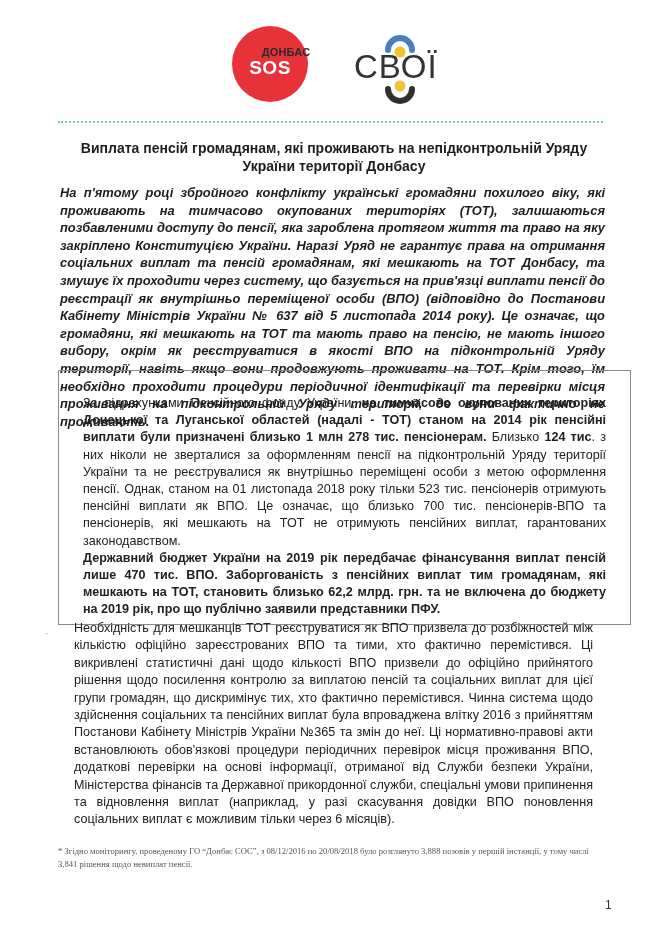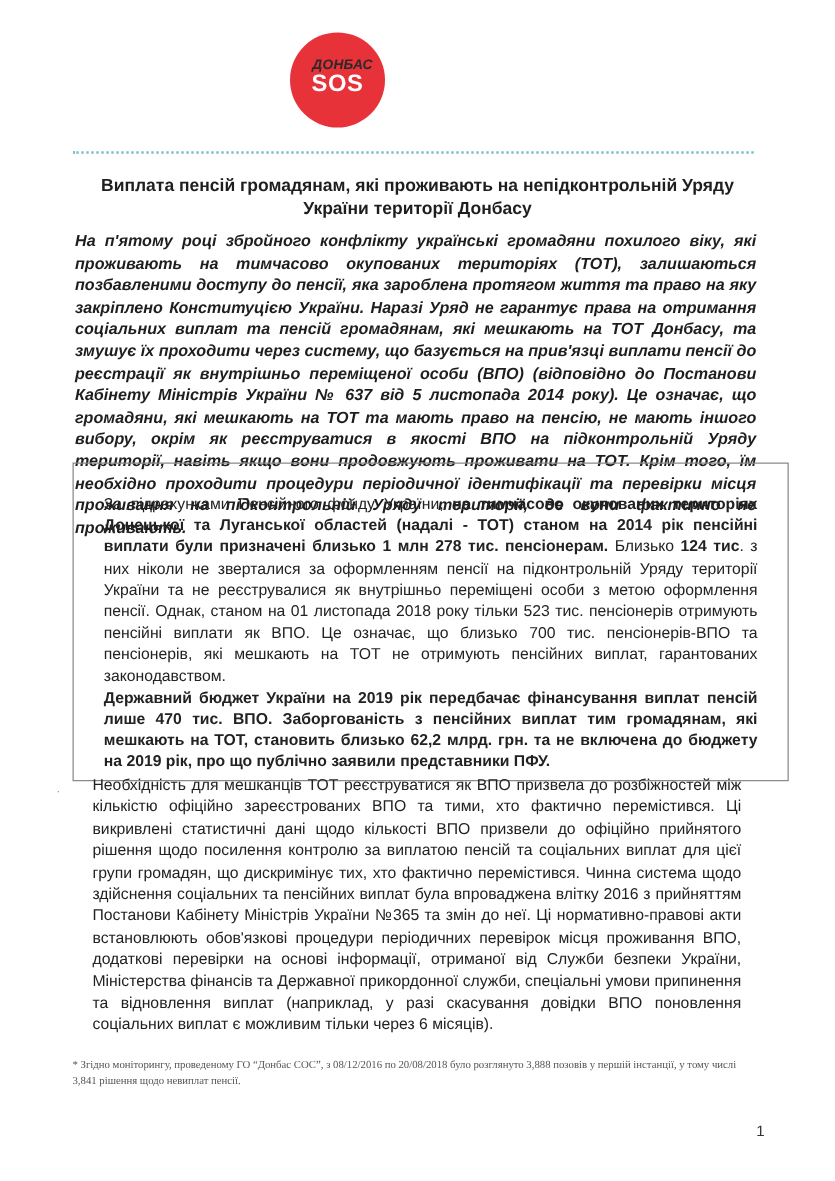--- a/index.html
+++ b/index.html
@@ -5,21 +5,21 @@
   html, body { margin: 0; padding: 0; }
   body {
     width: 668px; height: 945px; background: #ffffff; position: relative; overflow: hidden;
     font-family: "Liberation Sans", sans-serif; color: #1e1e1e;
   }
   .logos { position: absolute; top: 22px; left: 0; width: 668px; height: 88px; }
   .donbas-logo {
     position: absolute; left: 232px; top: 4px; width: 76px; height: 76px; border-radius: 50%;
     background: #e8323a; color: #fff; text-align: center;
   }
-  .donbas-top { position: absolute; top: 20px; left: 4px; width: 100%; font-size: 11px; font-weight: bold; color: #2a2a2a; letter-spacing: 0.2px; font-style: italic; }
+  .donbas-top { position: absolute; top: 20px; left: 16px; width: 100%; font-size: 11px; font-weight: bold; color: #2a2a2a; letter-spacing: 0.2px; }
   .donbas-sos { position: absolute; top: 31px; left: 0; width: 100%; font-size: 19px; font-weight: bold; color: #fff; letter-spacing: 0.5px; }
   .svoi-logo { position: absolute; left: 352px; top: 0; width: 90px; height: 90px; }
   .svoi-text { position: absolute; left: 2px; top: 26px; font-size: 33px; color: #333; letter-spacing: 1px; font-weight: normal; }
   .separator {
     position: absolute; left: 58px; top: 121px; width: 545px; height: 0;
     border-top: 2px dotted #7fc4c4;
   }
   .title {
     position: absolute; left: 60px; top: 139px; width: 548px; text-align: center;
     font-size: 14px; font-weight: bold; line-height: 18px; color: #1e1e1e;
@@ -48,20 +48,29 @@
   .margin-mark { position: absolute; left: 45px; top: 628px; font-size: 10px; color: #999; }
 </style>
 </head>
 <body>
 
 <div class="logos">
   <div class="donbas-logo">
     <div class="donbas-top">ДОНБАС</div>
     <div class="donbas-sos">SOS</div>
   </div>
+  <div class="svoi-logo">
+    <svg width="90" height="90">
+      <path d="M 36 28 A 12 12 0 0 1 60 28" fill="none" stroke="#4a7fc1" stroke-width="6" stroke-linecap="round"></path>
+      <circle cx="48" cy="30" r="5.5" fill="#f2c230"></circle>
+      <circle cx="48" cy="64" r="5.5" fill="#f2c230"></circle>
+      <path d="M 36 67 A 12 12 0 0 0 60 67" fill="none" stroke="#2f2f2f" stroke-width="6" stroke-linecap="round"></path>
+    </svg>
+    <div class="svoi-text">СВОЇ</div>
+  </div>
 </div>
 
 <div class="separator"></div>
 
 <div class="title">Виплата пенсій громадянам, які проживають на непідконтрольній Уряду України території Донбасу</div>
 
 <div class="intro">На п'ятому році збройного конфлікту українські громадяни похилого віку, які проживають на тимчасово окупованих територіях (ТОТ), залишаються позбавленими доступу до пенсії, яка зароблена протягом життя та право на яку закріплено Конституцією України. Наразі Уряд не гарантує права на отримання соціальних виплат та пенсій громадянам, які мешкають на ТОТ Донбасу, та змушує їх проходити через систему, що базується на прив'язці виплати пенсії до реєстрації як внутрішньо переміщеної особи (ВПО) (відповідно до Постанови Кабінету Міністрів України № 637 від 5 листопада 2014 року). Це означає, що громадяни, які мешкають на ТОТ та мають право на пенсію, не мають іншого вибору, окрім як реєструватися в якості ВПО на підконтрольній Уряду території, навіть якщо вони продовжують проживати на ТОТ. Крім того, їм необхідно проходити процедури періодичної ідентифікації та перевірки місця проживання на підконтрольній Уряду території, де вони фактично не проживають.</div>
 
 <div class="box">
   <p>

